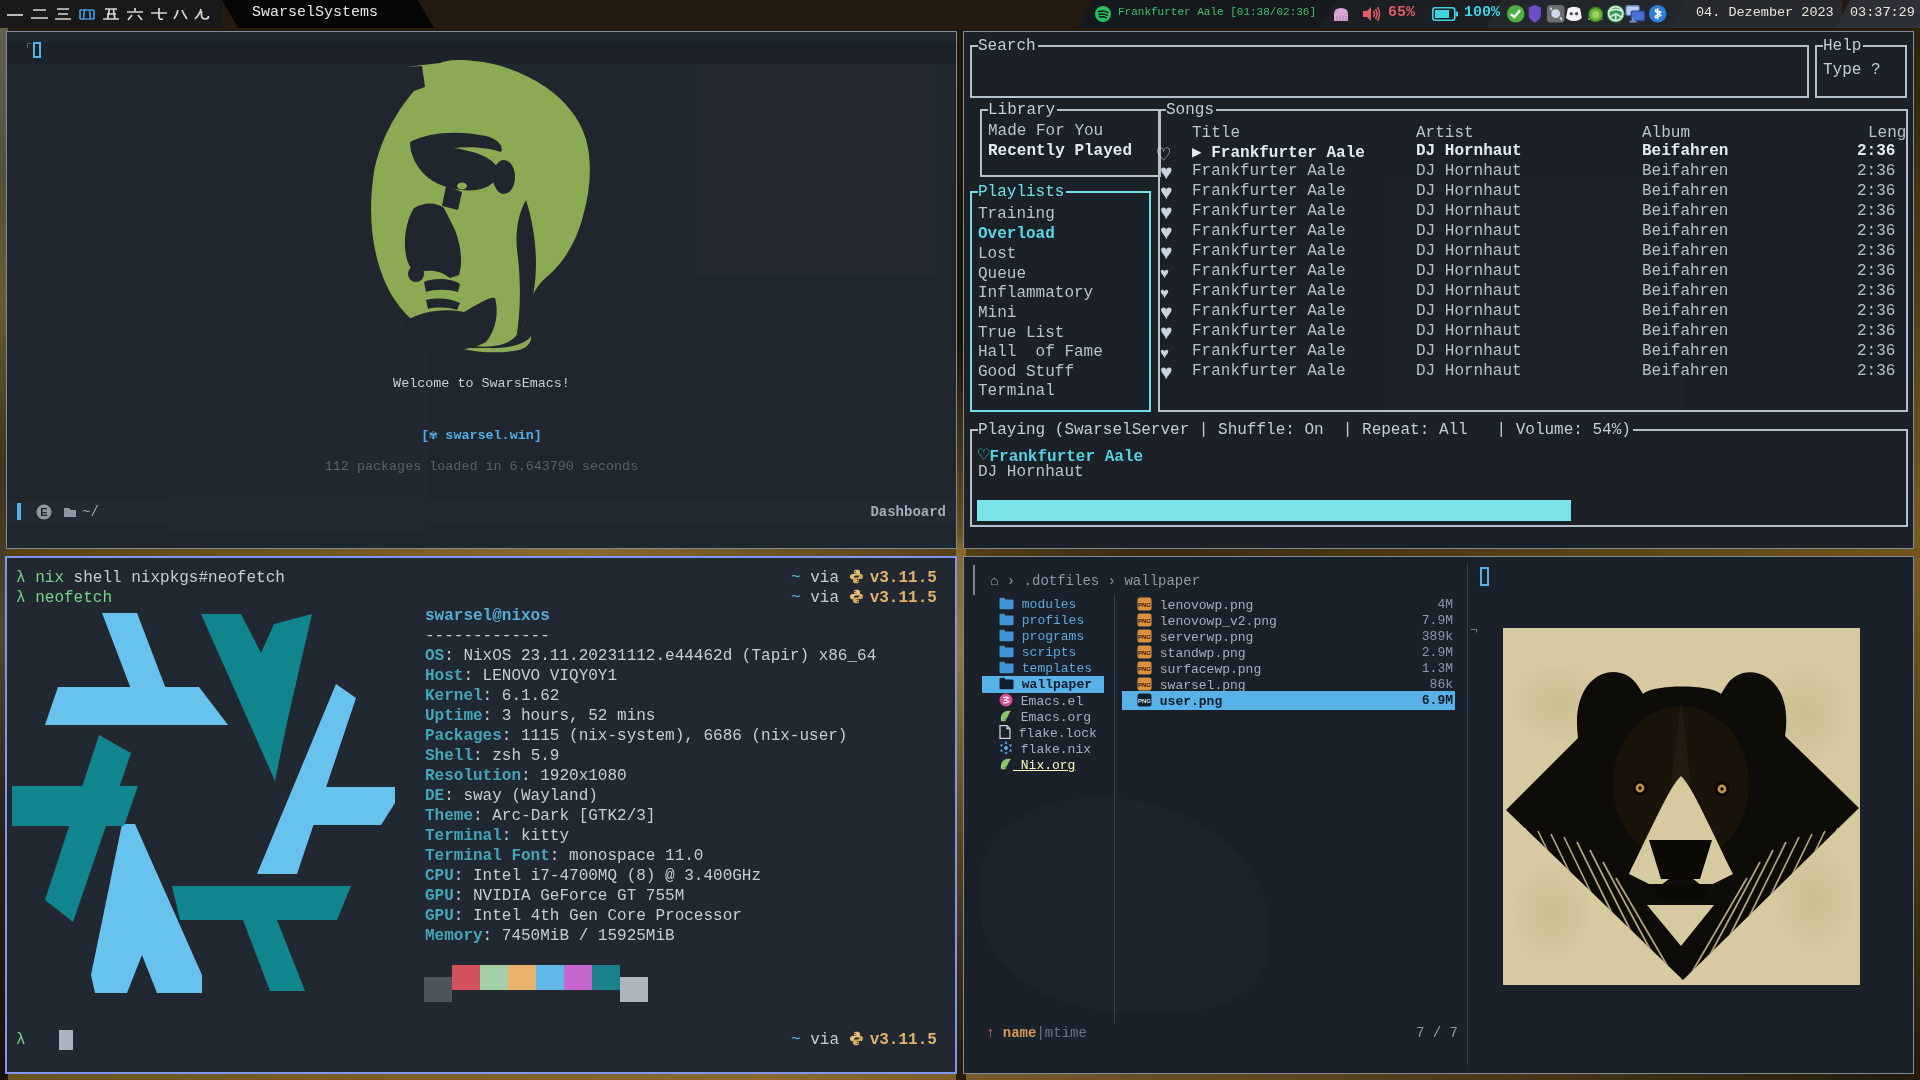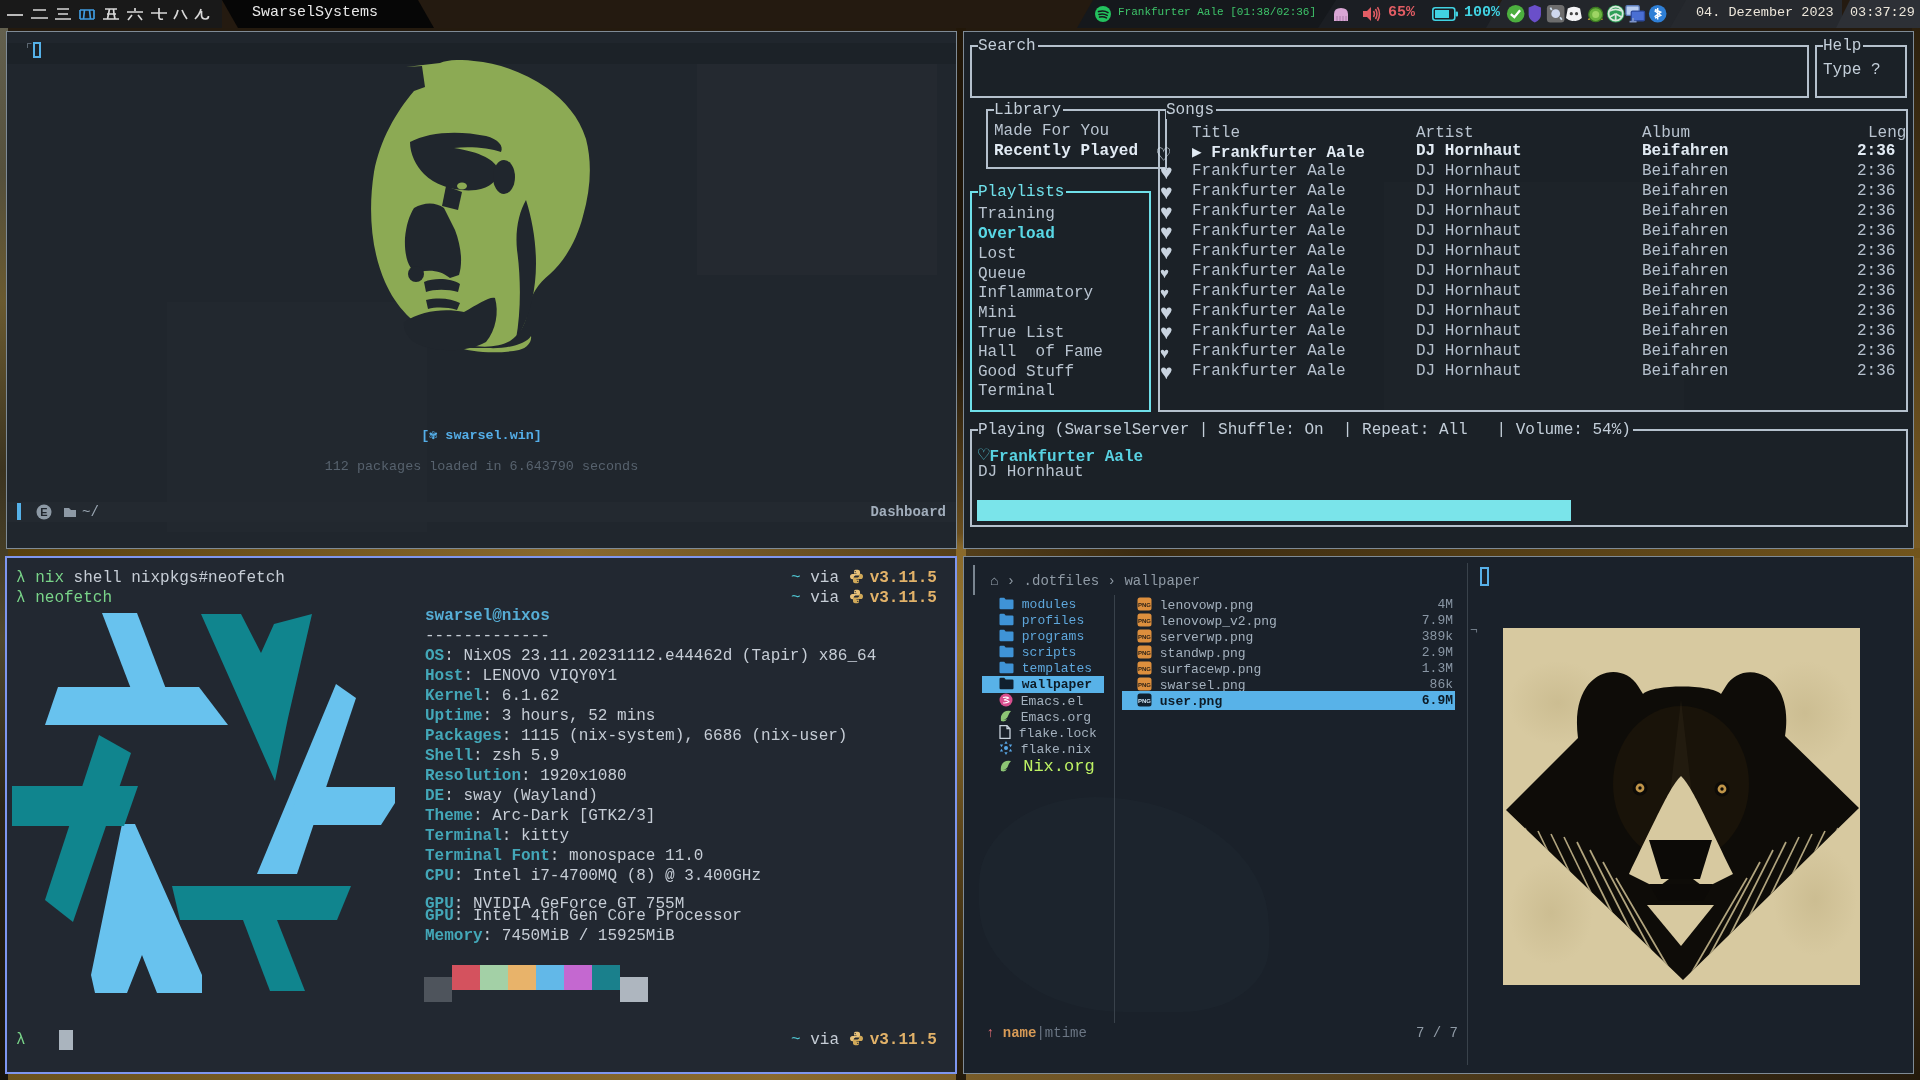--- a/index.html
+++ b/index.html
@@ -161,20 +161,21 @@
       <path d="M56,148 C66,142 78,142 86,148 L97,170 C103,186 105,202 101,215 L92,218 C84,211 72,209 62,212 C52,214 46,198 47,178 C48,166 51,156 56,148 Z"></path>
         <path d="M88,126 L104,132 L100,150 L84,146 Z"></path>
       <circle cx="58" cy="214" r="8"></circle>
       <path d="M66,222 C78,217 94,219 102,224 L100,232 C90,229 76,229 68,232 Z"></path>
       <path d="M68,240 C82,237 94,239 102,243 L99,250 C89,247 78,247 70,249 Z"></path>
       <path d="M46,262 C64,250 88,248 106,252 C120,244 132,236 137,238 C141,252 138,270 128,282 C106,294 72,292 56,282 C48,276 45,268 46,262 Z"></path>
       <path d="M168,140 C176,165 180,195 177,222 C174,248 167,266 158,279 C163,252 163,218 159,190 C157,170 161,152 168,140 Z"></path>
     </g>
     <ellipse cx="104" cy="126" rx="5" ry="3.5" fill="#8caa54"></ellipse>
   </svg>
+  <div class="abs" style="left:0; top:344px; width:100%; text-align:center; color:#c9cfd6; font-size:13.4px;">Welcome to SwarsEmacs!</div>
   <div class="abs b" style="left:0; top:395px; width:100%; text-align:center; color:#54aee8; font-size:13.4px;">[✾ swarsel.win]</div>
   <div class="abs" style="left:0; top:427px; width:100%; text-align:center; color:#57626e; font-size:13.4px;">112 packages loaded in 6.643790 seconds</div>
 
   <div class="abs" style="left:0; top:470px; width:100%; height:20px; background:#232930;"></div>
   <div class="abs" style="left:10px; top:471px; width:4px; height:17px; background:#55b1e8;"></div>
   <svg class="abs" style="left:29px; top:472px;" width="40" height="16" viewBox="0 0 40 16">
     <circle cx="8" cy="8" r="7.5" fill="#8d99a5"></circle>
       <text x="8" y="12" font-size="11" font-weight="bold" text-anchor="middle" fill="#20262d" font-family="Liberation Sans">E</text>
     <path d="M28 4 h5 l2 2 h5 v7 h-12 z" fill="#8d99a5"></path>
   </svg>
@@ -184,21 +185,21 @@
 
 <div id="w2" class="win">
   <div class="abs" style="left:420px; top:150px; width:300px; height:230px; background:rgba(200,205,215,0.015);"></div>
     <div class="box" style="left:6px; top:13px; width:839px; height:53px;">
       <span class="lbl">Search</span>
     </div>
   <div class="box" style="left:851px; top:13px; width:92px; height:53px;">
       <span class="lbl">Help</span>
     <span class="row" style="left:6px; top:14px; font-size:16px; color:#c3ced9;">Type ?</span>
   </div>
-  <div class="box" style="left:22px; top:77px; width:181px; height:60px;">
+  <div class="box" style="left:16px; top:77px; width:181px; height:68px;">
       <span class="lbl">Library</span>
     <span class="row" style="left:6px; top:11px; font-size:16px; color:#b9c4d0;">Made For You</span>
     <span class="row b" style="left:6px; top:31px; font-size:16px; color:#e2ebf4;">Recently Played</span>
   </div>
   <div class="box cyanbox" style="left:6px; top:159px; width:181px; height:221px;">
       <span class="lbl" style="color:#6fe0ea;">Playlists</span>
     <span class="row" style="left:6px; top:12px; font-size:16px; color:#b9c4d0;">Training</span>
     <span class="row b" style="left:6px; top:32px; font-size:16px; color:#59d8e6;">Overload</span>
     <span class="row" style="left:6px; top:52px; font-size:16px; color:#b9c4d0;">Lost</span>
     <span class="row" style="left:6px; top:72px; font-size:16px; color:#b9c4d0;">Queue</span>
@@ -317,21 +318,21 @@
   <span class="row" style="left:418px; top:129px; font-size:16px;"><span class="b" style="color:#43a7b8;">Kernel</span><span style="color:#c6cdd6;">: 6.1.62</span></span>
   <span class="row" style="left:418px; top:149px; font-size:16px;"><span class="b" style="color:#43a7b8;">Uptime</span><span style="color:#c6cdd6;">: 3 hours, 52 mins</span></span>
   <span class="row" style="left:418px; top:169px; font-size:16px;"><span class="b" style="color:#43a7b8;">Packages</span><span style="color:#c6cdd6;">: 1115 (nix-system), 6686 (nix-user)</span></span>
   <span class="row" style="left:418px; top:189px; font-size:16px;"><span class="b" style="color:#43a7b8;">Shell</span><span style="color:#c6cdd6;">: zsh 5.9</span></span>
   <span class="row" style="left:418px; top:209px; font-size:16px;"><span class="b" style="color:#43a7b8;">Resolution</span><span style="color:#c6cdd6;">: 1920x1080</span></span>
   <span class="row" style="left:418px; top:229px; font-size:16px;"><span class="b" style="color:#43a7b8;">DE</span><span style="color:#c6cdd6;">: sway (Wayland)</span></span>
   <span class="row" style="left:418px; top:249px; font-size:16px;"><span class="b" style="color:#43a7b8;">Theme</span><span style="color:#c6cdd6;">: Arc-Dark [GTK2/3]</span></span>
   <span class="row" style="left:418px; top:269px; font-size:16px;"><span class="b" style="color:#43a7b8;">Terminal</span><span style="color:#c6cdd6;">: kitty</span></span>
   <span class="row" style="left:418px; top:289px; font-size:16px;"><span class="b" style="color:#43a7b8;">Terminal Font</span><span style="color:#c6cdd6;">: monospace 11.0</span></span>
   <span class="row" style="left:418px; top:309px; font-size:16px;"><span class="b" style="color:#43a7b8;">CPU</span><span style="color:#c6cdd6;">: Intel i7-4700MQ (8) @ 3.400GHz</span></span>
-  <span class="row" style="left:418px; top:329px; font-size:16px;margin-top:8px;"><span class="b" style="color:#43a7b8;">GPU</span><span style="color:#c6cdd6;">: NVIDIA GeForce GT 755M</span></span>
+  <span class="row" style="left:418px; top:329px; font-size:16px;"><span class="b" style="color:#43a7b8;">GPU</span><span style="color:#c6cdd6;">: NVIDIA GeForce GT 755M</span></span>
   <span class="row" style="left:418px; top:349px; font-size:16px;"><span class="b" style="color:#43a7b8;">GPU</span><span style="color:#c6cdd6;">: Intel 4th Gen Core Processor</span></span>
   <span class="row" style="left:418px; top:369px; font-size:16px;"><span class="b" style="color:#43a7b8;">Memory</span><span style="color:#c6cdd6;">: 7450MiB / 15925MiB</span></span>
   <div class="abs" style="left:417px; top:419px; width:28px; height:25px; background:#4e545c;"></div>
   <div class="abs" style="left:445px; top:407px; width:28px; height:25px; background:#d4525e;"></div>
   <div class="abs" style="left:473px; top:407px; width:28px; height:25px; background:#a3d0a6;"></div>
   <div class="abs" style="left:501px; top:407px; width:28px; height:25px; background:#e8b36a;"></div>
   <div class="abs" style="left:529px; top:407px; width:28px; height:25px; background:#62b8e8;"></div>
   <div class="abs" style="left:557px; top:407px; width:28px; height:25px; background:#c468d0;"></div>
   <div class="abs" style="left:585px; top:407px; width:28px; height:25px; background:#1a808c;"></div>
   <div class="abs" style="left:613px; top:419px; width:28px; height:25px; background:#aeb6bf;"></div>
@@ -384,21 +385,21 @@
           <g fill="#58a8e8">
             <polygon points="7,0 8.6,2.8 5.4,2.8"></polygon>
             <polygon points="7,14 8.6,11.2 5.4,11.2"></polygon>
             <polygon points="0.9,3.5 4.1,3.5 2.5,6.3"></polygon>
             <polygon points="13.1,3.5 9.9,3.5 11.5,6.3"></polygon>
             <polygon points="0.9,10.5 4.1,10.5 2.5,7.7"></polygon>
             <polygon points="13.1,10.5 9.9,10.5 11.5,7.7"></polygon>
             <circle cx="7" cy="7" r="2"></circle>
           </g>
         </svg> flake.nix</span>
-  <span class="row" style="left:35px; top:200px; font-size:17px; color:#bef264;"><svg width="14" height="14" viewBox="0 0 14 14" style="vertical-align:-2px;">
+  <span class="row" style="left:35px; top:200px; font-size:13px; color:#fef9c3;text-decoration:underline;"><svg width="14" height="14" viewBox="0 0 14 14" style="vertical-align:-2px;">
           <path d="M2 12 Q1 6 5 3 Q8 1 12 2 Q10 4 9 7 Q8 10 4 11 Q6 11 8 10 Q7 12 4.5 12.6 Z" fill="#8cc474"></path>
         </svg> Nix.org</span>
   <span class="row" style="left:173px; top:40px; font-size:13px; color:#a4b1be;"><svg width="15" height="14" viewBox="0 0 15 14" style="vertical-align:-2px;">
           <rect x="0.5" y="0.5" width="14" height="13" rx="2.5" fill="#dd8f3d"></rect>
           <text x="7.5" y="9.8" font-size="6" font-weight="bold" text-anchor="middle" fill="#2e2217" font-family="Liberation Sans">PNG</text>
         </svg> lenovowp.png</span>
   <span class="row" style="right:460px; top:40px; font-size:13px; color:#8a97a5;">4M</span>
   <span class="row" style="left:173px; top:56px; font-size:13px; color:#a4b1be;"><svg width="15" height="14" viewBox="0 0 15 14" style="vertical-align:-2px;">
           <rect x="0.5" y="0.5" width="14" height="13" rx="2.5" fill="#dd8f3d"></rect>
           <text x="7.5" y="9.8" font-size="6" font-weight="bold" text-anchor="middle" fill="#2e2217" font-family="Liberation Sans">PNG</text>

